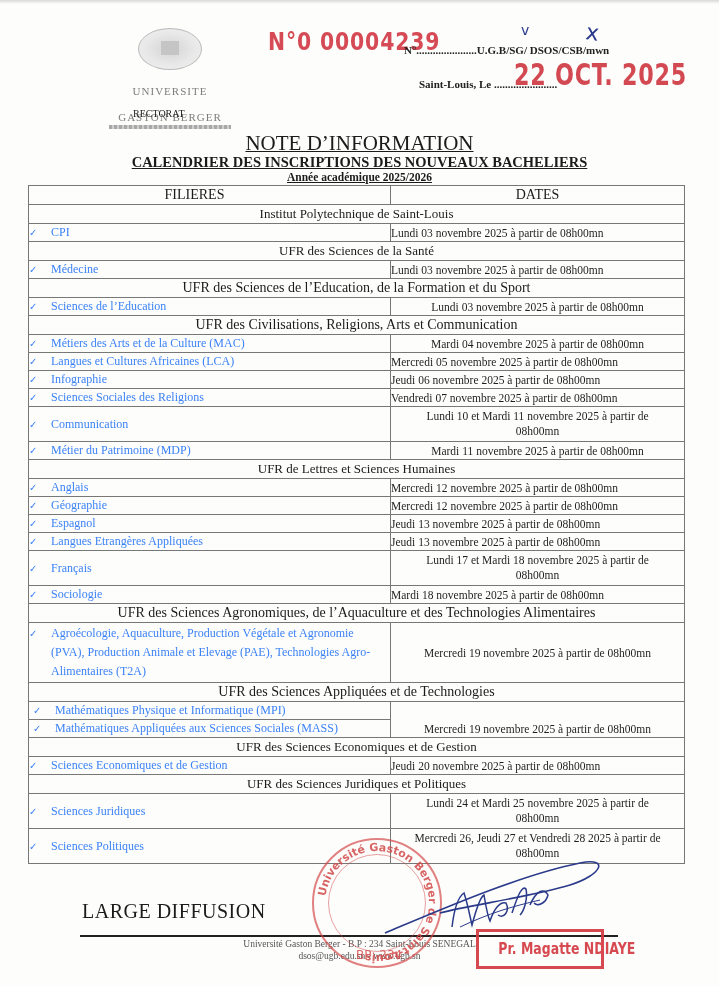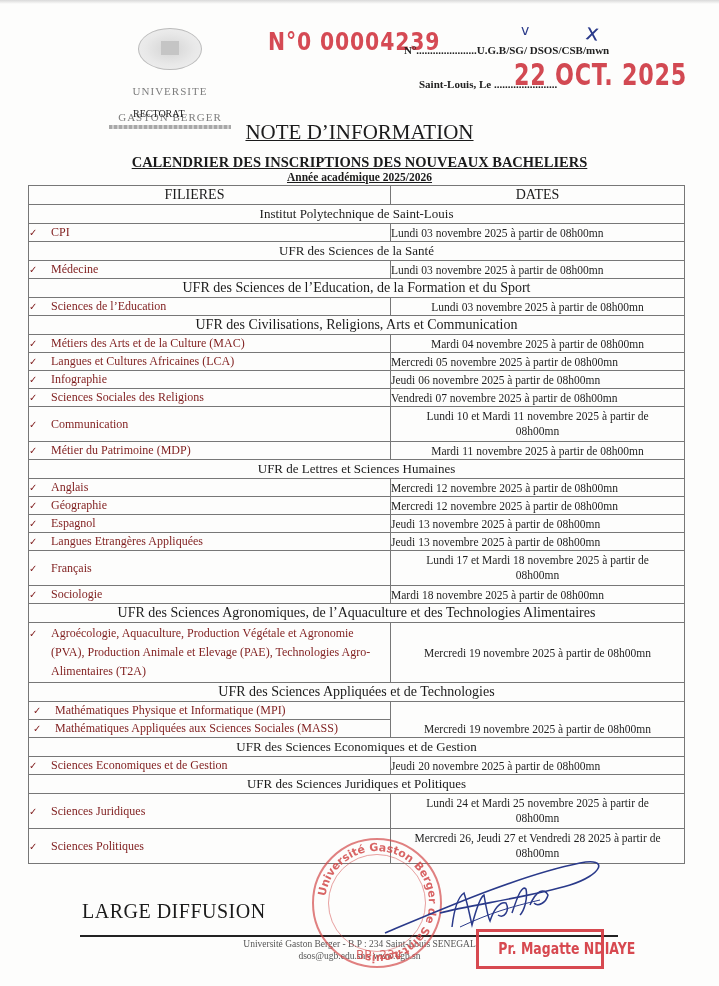--- a/index.html
+++ b/index.html
@@ -17,35 +17,35 @@
     .rectorat { position: absolute; left: 133px; top: 108px; font-size: 10px; color: #222; }
 
     .ref-stamp-num { position: absolute; left: 268px; top: 28px; font-family: "DejaVu Sans", sans-serif; font-weight: bold; font-size: 24px; color: #d23b46; letter-spacing: 1px; transform: scaleX(0.85); transform-origin: left; opacity: 0.92; }
     .ref-line { position: absolute; left: 377px; top: 44px; font-size: 11px; font-weight: bold; color: #222; white-space: nowrap; margin-left: 27px; }
     .city-line { position: absolute; left: 419px; top: 78px; font-size: 11px; font-weight: bold; color: #222; white-space: nowrap; }
     .date-stamp { position: absolute; left: 514px; top: 56px; font-family: "DejaVu Sans", sans-serif; font-weight: bold; font-size: 31px; color: #cf3a44; transform: scaleX(0.72); transform-origin: left; letter-spacing: 1px; opacity: 0.92; white-space: nowrap; }
     .tick1 { position: absolute; left: 521px; top: 22px; font-family: "DejaVu Sans", sans-serif; font-size: 14px; color: #2a3a8a; }
     .tick2 { position: absolute; left: 586px; top: 20px; font-family: "DejaVu Sans", sans-serif; font-size: 22px; color: #2a3a8a; transform: rotate(8deg); }
 
     .title { position: absolute; left: 0; width: 719px; text-align: center; }
-    .t1 { top: 120px; font-size: 21px; text-decoration: underline; text-decoration-thickness: 1px; }
+    .t1 { top: 131px; font-size: 21px; text-decoration: underline; text-decoration-thickness: 1px; }
     .t2 { top: 154px; font-size: 14.5px; font-weight: bold; text-decoration: underline; text-decoration-thickness: 1px; }
     .t3 { top: 171px; font-size: 11.5px; font-weight: bold; text-decoration: underline; text-decoration-thickness: 1px; }
 
     
     table.cal { position: absolute; left: 28px; top: 185px; width: 656px; border-collapse: collapse; table-layout: fixed; }
     table.cal td, table.cal th { border: 1px solid #777; padding: 0; font-weight: normal; }
     table.cal col.c1 { width: 362px; }
     table.cal col.c2 { width: 294px; }
     th.h { font-size: 14px; height: 18px; margin-left: 23px; }
     th.h.f { text-align: center; padding-right: 30px; }
     th.h.d { text-align: center; }
     td.sec { text-align: center; font-weight: bold; font-size: 13px; height: 18px; }
     td.sec.big { font-size: 14px; }
-    td.f { font-size: 12px; height: 17px; padding-left: 22px; color: #7f1d1d; white-space: nowrap; }
+    td.f { font-size: 12px; height: 17px; padding-left: 22px; color: #3b82f6; white-space: nowrap; }
     td.f .ck { display: inline-block; width: 22px; font-family: "DejaVu Sans", sans-serif; font-size: 10px; }
     td.f.nock { padding-left: 4px; }
     td.f.multi { white-space: normal; line-height: 19px; padding-top: 1px; padding-bottom: 1px; }
     td.f.multi .wrap { display: flex; }
     td.f.multi .ck { flex: 0 0 22px; }
     td.d { font-size: 11.5px; color: #1f1f1f; text-align: left; padding-left: 8px; white-space: nowrap; }
     td.d.c { text-align: center; padding-left: 0; }
     td.d.two { white-space: normal; text-align: center; padding: 0 18px; line-height: 15px; }
     tr.tall td { height: 34px; }
 

